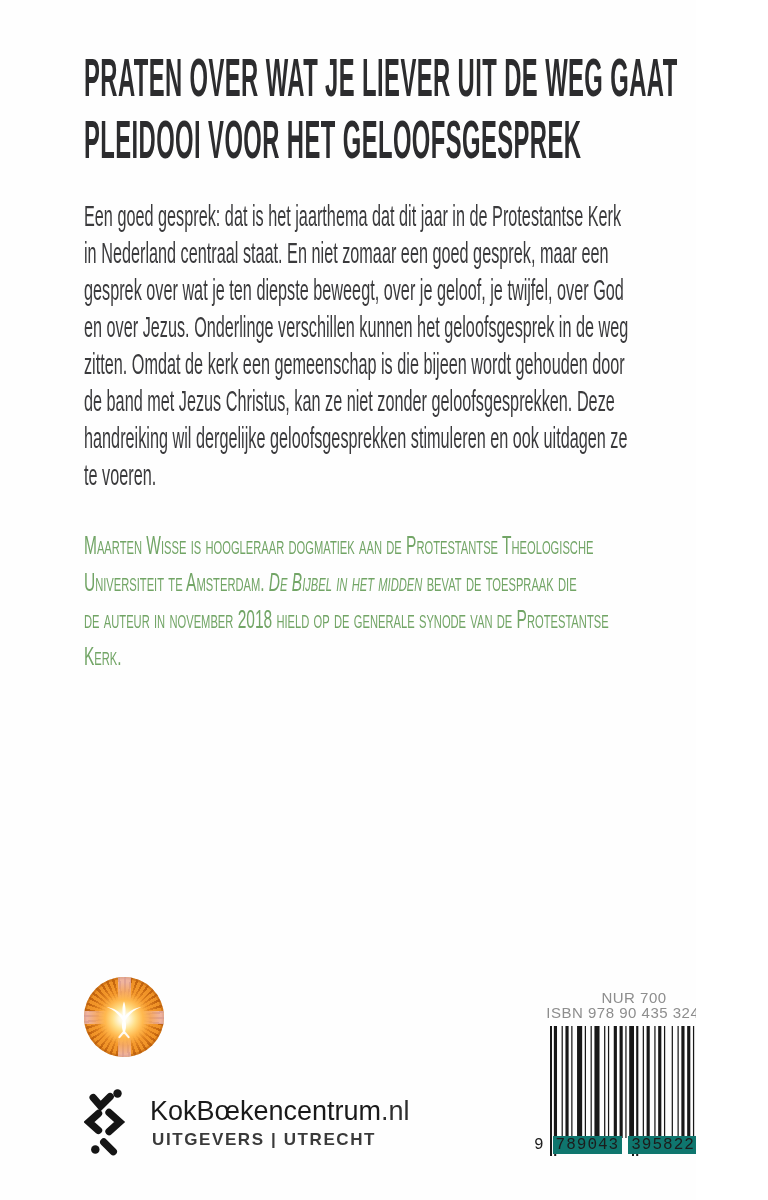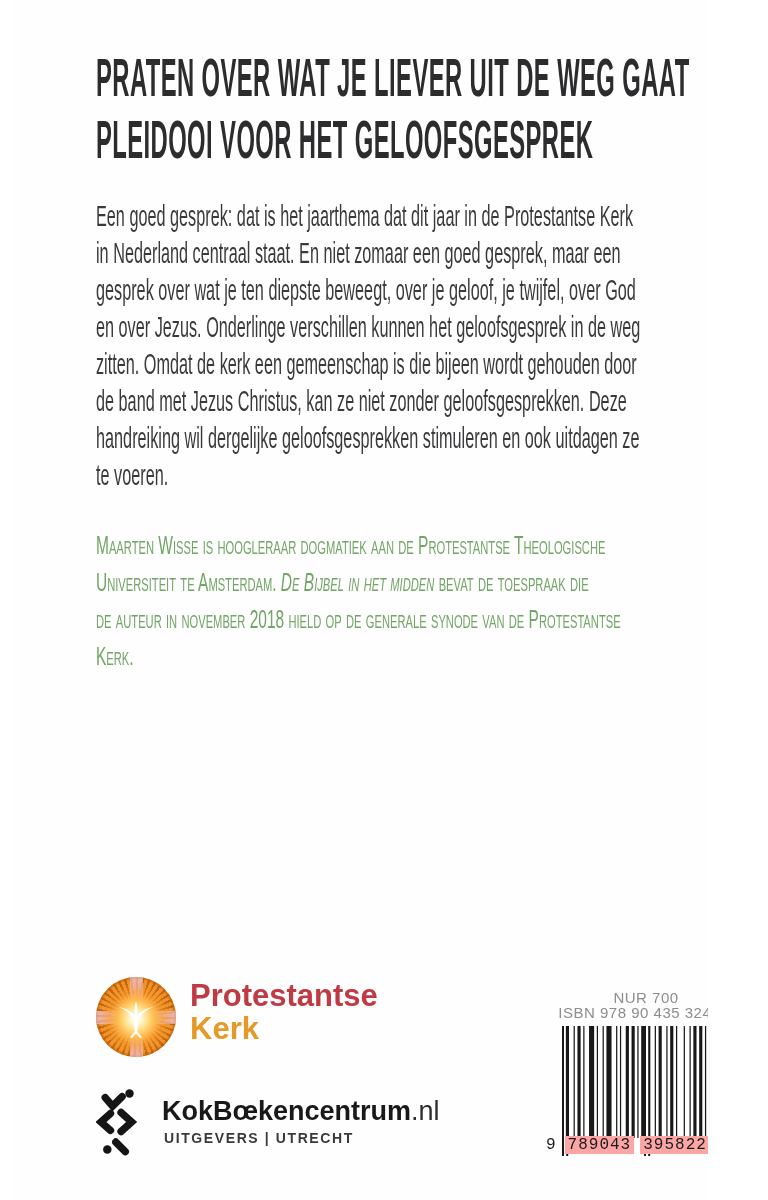--- a/index.html
+++ b/index.html
@@ -1,19 +1,19 @@
 <!DOCTYPE html>
 <html><head>
 <meta charset="utf-8">
 <style>
   html,body{margin:0;padding:0;}
   body{background:#ffffff;}
   .page{
     position:relative; width:696px; height:1200px; background:#fefefe;
-    overflow:hidden; font-family:"Liberation Sans", sans-serif;margin-left:12px;
+    overflow:hidden; font-family:"Liberation Sans", sans-serif;
   }
   
   .title-block{position:absolute; left:84px; top:46px; color:#2c2c2e;}
   .title-line{
     display:block; white-space:nowrap; font-size:54px; font-weight:700;
     line-height:62px; letter-spacing:1px;
     transform:scaleX(0.44); transform-origin:0 50%;
   }
   
   .body-block{position:absolute; left:84px; top:198px; color:#3a3a3c;}
@@ -50,29 +50,29 @@
   
   .nur-isbn{position:absolute; left:518px; top:990px; width:232px; text-align:center;
     color:#8d8d8d; font-size:15px; line-height:15px; letter-spacing:.5px;}
   
   .barcode{position:absolute; left:550px; top:1026px; width:170px; height:134px;}
   .barcode svg{position:absolute; left:0; top:0;}
   .barcode-digits{
     position:absolute; left:-16px; top:110px; width:200px; display:flex; align-items:flex-start;
     font-family:"Liberation Mono", monospace; font-size:16px; color:#1c1c1c; letter-spacing:1px;
   }
-  .barcode-digits .grp{background:#fca5a5; padding:0 3px; margin-left:6px;}
+  .barcode-digits .grp{background:#0f766e; padding:0 3px; margin-left:6px;}
   .barcode-digits .lead{background:#fefefe; padding-right:2px;}
   
   .kok-logo{position:absolute; left:84px; top:1086px; width:420px; height:78px;}
   .kok-icon{position:absolute; left:0; top:0;}
   .kok-wordmark{position:absolute; left:66px; top:10px; font-size:27px; color:#191919; white-space:nowrap;}
-  .kok-name{font-weight:700;}
+  .kok-name{font-weight:400;}
   .kok-tld{font-weight:400; color:#2e2e2e;text-align:right;}
-  .kok-sub{position:absolute; left:68px; top:44px; font-size:14px; letter-spacing:1.6px;
+  .kok-sub{position:absolute; left:68px; top:44px; font-size:17px; letter-spacing:1.6px;
     color:#3a3a3a; font-weight:700;}
 </style>
 </head>
 <body>
 
 <div class="page">
 
   <div class="title-block">
     <span class="title-line">PRATEN OVER WAT JE LIEVER UIT DE WEG GAAT</span>
     <span class="title-line">PLEIDOOI VOOR HET GELOOFSGESPREK</span>
@@ -99,24 +99,20 @@
   <div class="pk-logo">
     <div class="pk-circle">
       <div class="pk-cross-v"></div>
       <div class="pk-cross-h"></div>
       <div class="pk-glow"></div>
       <svg class="pk-dove" width="44" height="44" viewBox="0 0 48 48">
         <path d="M24 30 C20 23 14 16 5 13 C13 14 19 18 23 23 C22 18 22 12 24 7 C26 12 26 18 25 23 C29 18 35 14 43 13 C34 16 28 23 24 30 Z" fill="#ffffff" opacity="0.95"></path>
         <path d="M24 25 C21 29 21 36 24 43 C27 36 27 29 24 25 Z" fill="#ffffff" opacity="0.95"></path>
         <path d="M24 40 L19 46 M24 40 L29 46" stroke="#ffffff" stroke-width="2.4" stroke-linecap="round" opacity="0.9"></path>
       </svg>
-    </div>
-    <div class="pk-wordmark">
-      <span class="pk-word-1">Protestantse</span>
-      <span class="pk-word-2">Kerk</span>
     </div>
   </div>
 
   <div class="nur-isbn">
     <div>NUR 700</div>
     <div>ISBN 978 90 435 3246 4</div>
   </div>
 
   <div class="barcode">
     <svg id="barcode-svg" width="170" height="134" viewBox="0 0 170 134">

